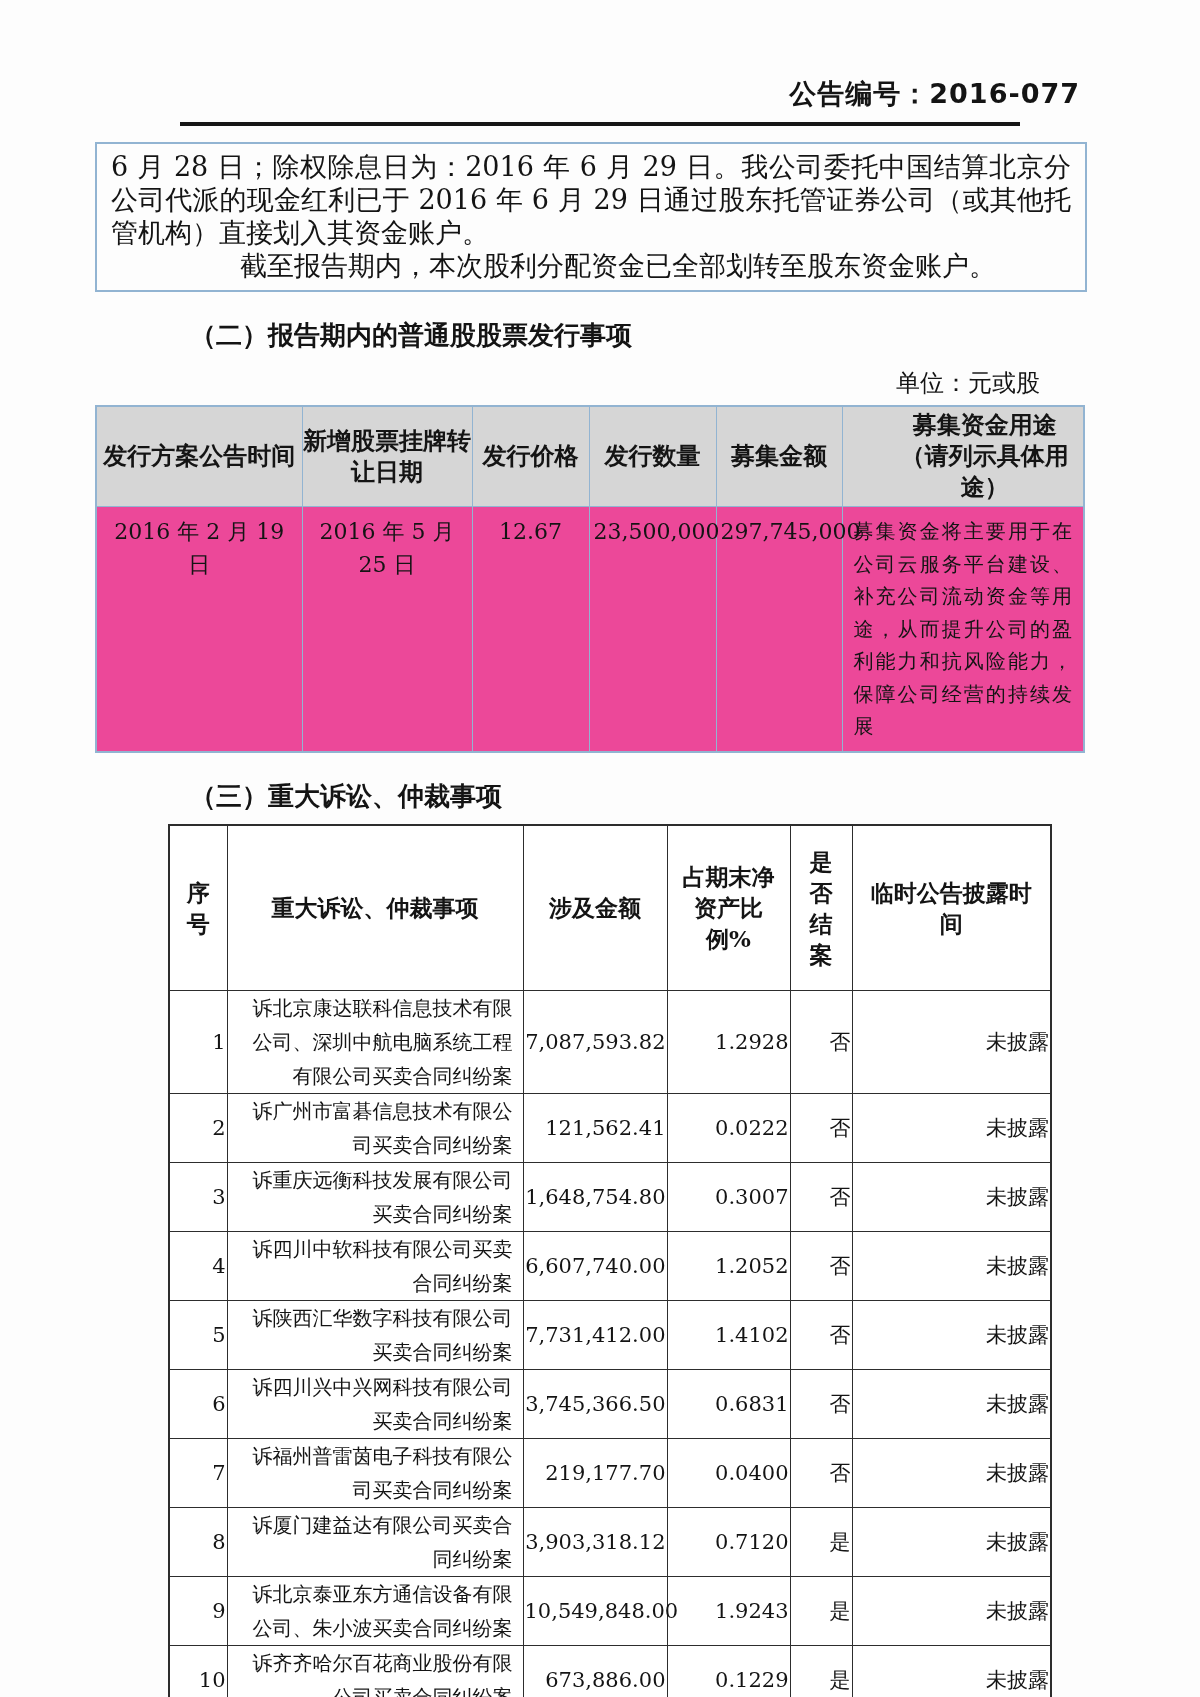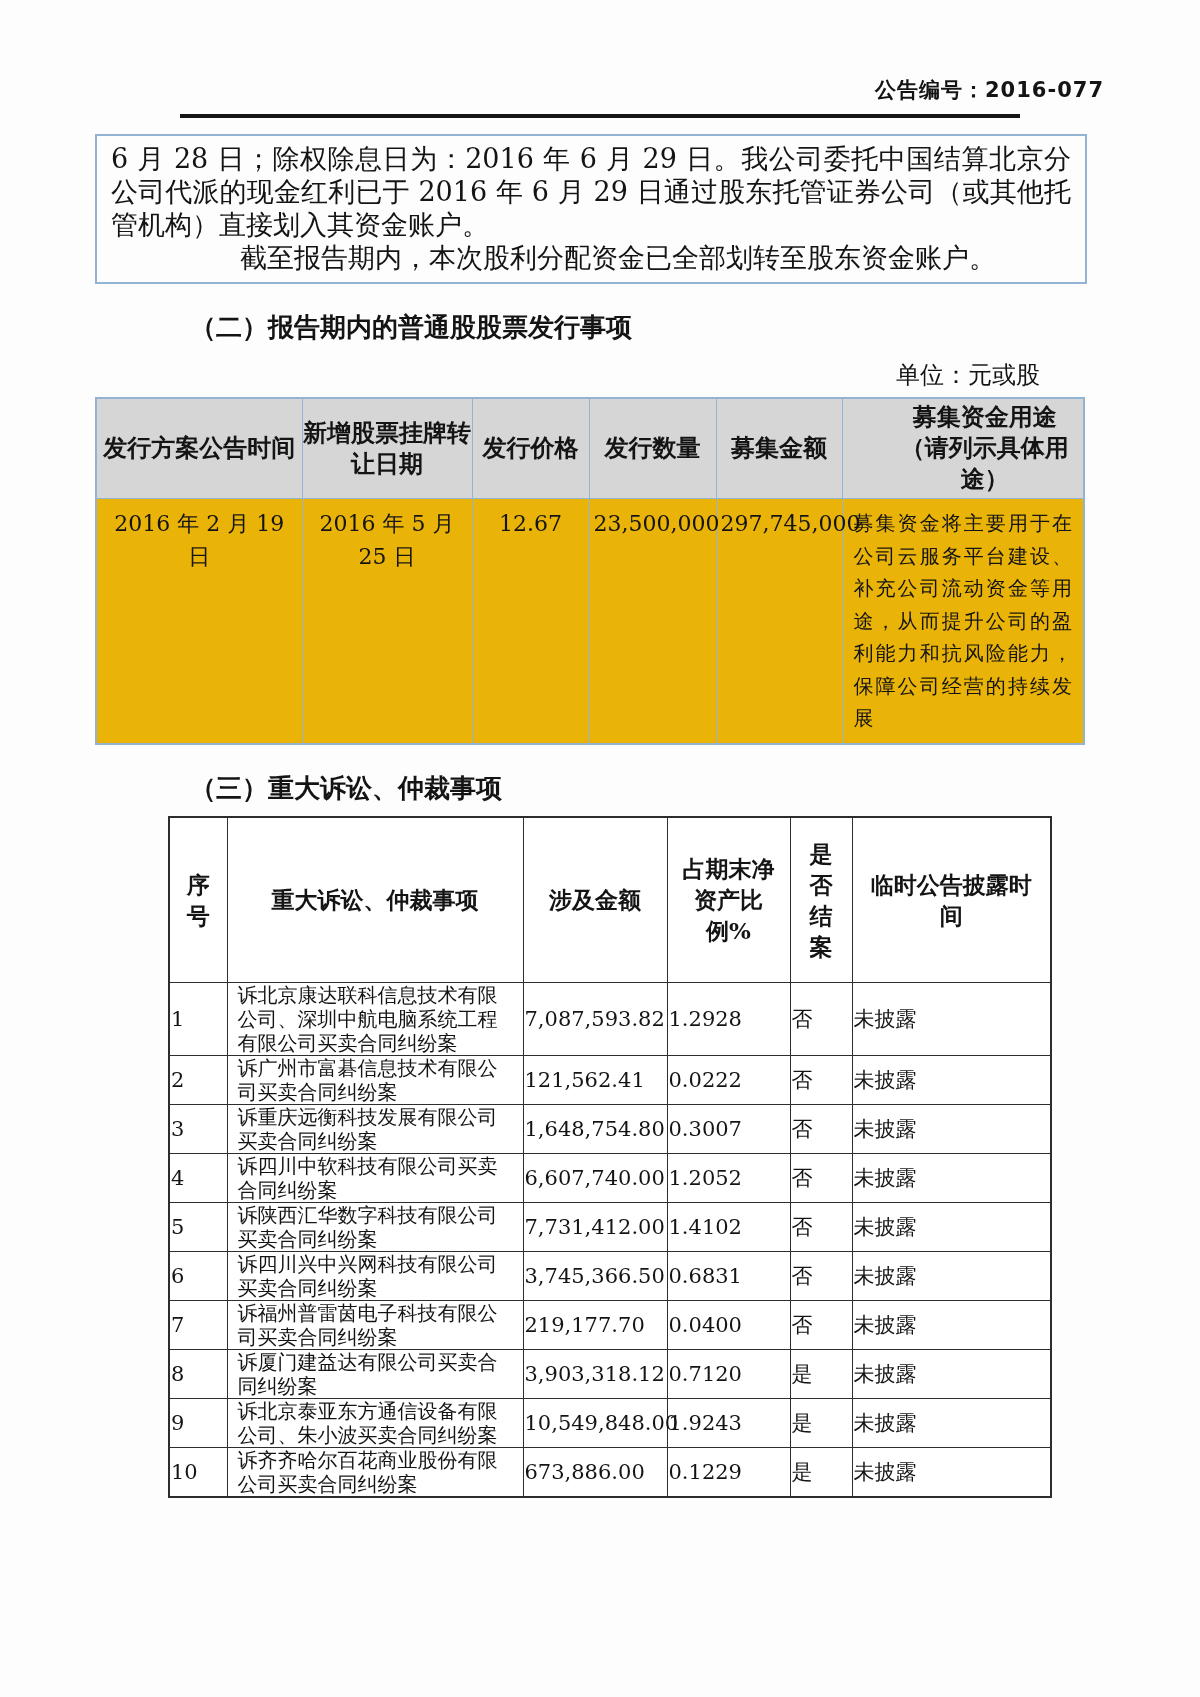--- a/index.html
+++ b/index.html
@@ -2,22 +2,22 @@
 <html><head>
 <meta charset="utf-8">
 <style>
   html,body { margin:0; padding:0; background:#ffffff; }
   .page {
     position:relative; width:1200px; height:1697px; margin:0 auto;
     background:#fdfdfd; color:#141414; overflow:hidden;
     font-family:"DejaVu Serif","Liberation Serif",serif;
   }
   .doc-number {
-    padding-top:76px; margin-right:96px; text-align:right;
-    font-size:21px; font-weight:700; letter-spacing:1px;
+    padding-top:76px; margin-right:120px; text-align:right;
+    font-size:27px; font-weight:700; letter-spacing:1px;
     font-family:"DejaVu Sans","Liberation Sans",sans-serif;
   }
   .rule { margin:10px 180px 0 180px; height:4px; background:#161616; }
   .notice-box {
     margin:16px 113px 0 95px; border:2px solid #92b4d2;
     padding:6px 14px 8px 14px; font-size:27px; line-height:33px; text-align:justify;
   }
   .notice-box p { margin:0; }
   .notice-box p.indent { text-indent:2em; text-align:center; }
   .sec-title {
@@ -33,37 +33,37 @@
   .t1 { margin:6px 0 0 95px; width:990px; border:2px solid #92b4d2; }
   .t1 th, .t1 td { border:1px solid #92b4d2; }
   .t1 th {
     background:#d6d6d6; font-weight:700; font-size:24px; line-height:31px;
     padding:3px 0; text-align:center; vertical-align:middle;
     font-family:"DejaVu Sans","Liberation Sans",sans-serif;
   }
   .t1 th span { display:block;margin-left:44px; }
   .t1 td {
     font-size:22px; line-height:33px; padding:8px 4px;
-    text-align:center; vertical-align:top; background:#eab308;
+    text-align:center; vertical-align:top; background:#ec4899;
   }
   .t1 td.use { text-align:justify; font-size:20px; line-height:32.5px; padding:8px 11px; }
   .c1a{width:206px}.c1b{width:170px}.c1c{width:117px}.c1d{width:127px}.c1e{width:126px}.c1f{width:242px}
 
   
   .t2 { margin:10px 0 0 168px; width:882px; border:2px solid #2d2d2d; }
   .t2 th, .t2 td { border:1.5px solid #2d2d2d; background:#fff; }
   .t2 th {
     font-weight:700; font-size:23px; line-height:31px; padding:8px 16px;
     text-align:center; vertical-align:middle;
   }
   .t2 th.h-seq   { padding:20px 16px; }
   .t2 th.h-ratio { padding:16px 13px; }
   .t2 th.h-closed{ padding:20px 19px; }
   .t2 td {
-    font-size:21px; line-height:24px; text-align:left; vertical-align:middle;
+    font-size:21px; line-height:34px; text-align:right; vertical-align:middle;
   }
   .t2 td.case { font-size:20px; padding:0 10px; }
   .c2a{width:58px}.c2b{width:296px}.c2c{width:144px}.c2d{width:123px}.c2e{width:62px}.c2f{width:199px}
 </style>
 </head>
 <body>
 
 <div class="page">
 
   <div class="doc-number">公告编号：2016-077</div>

